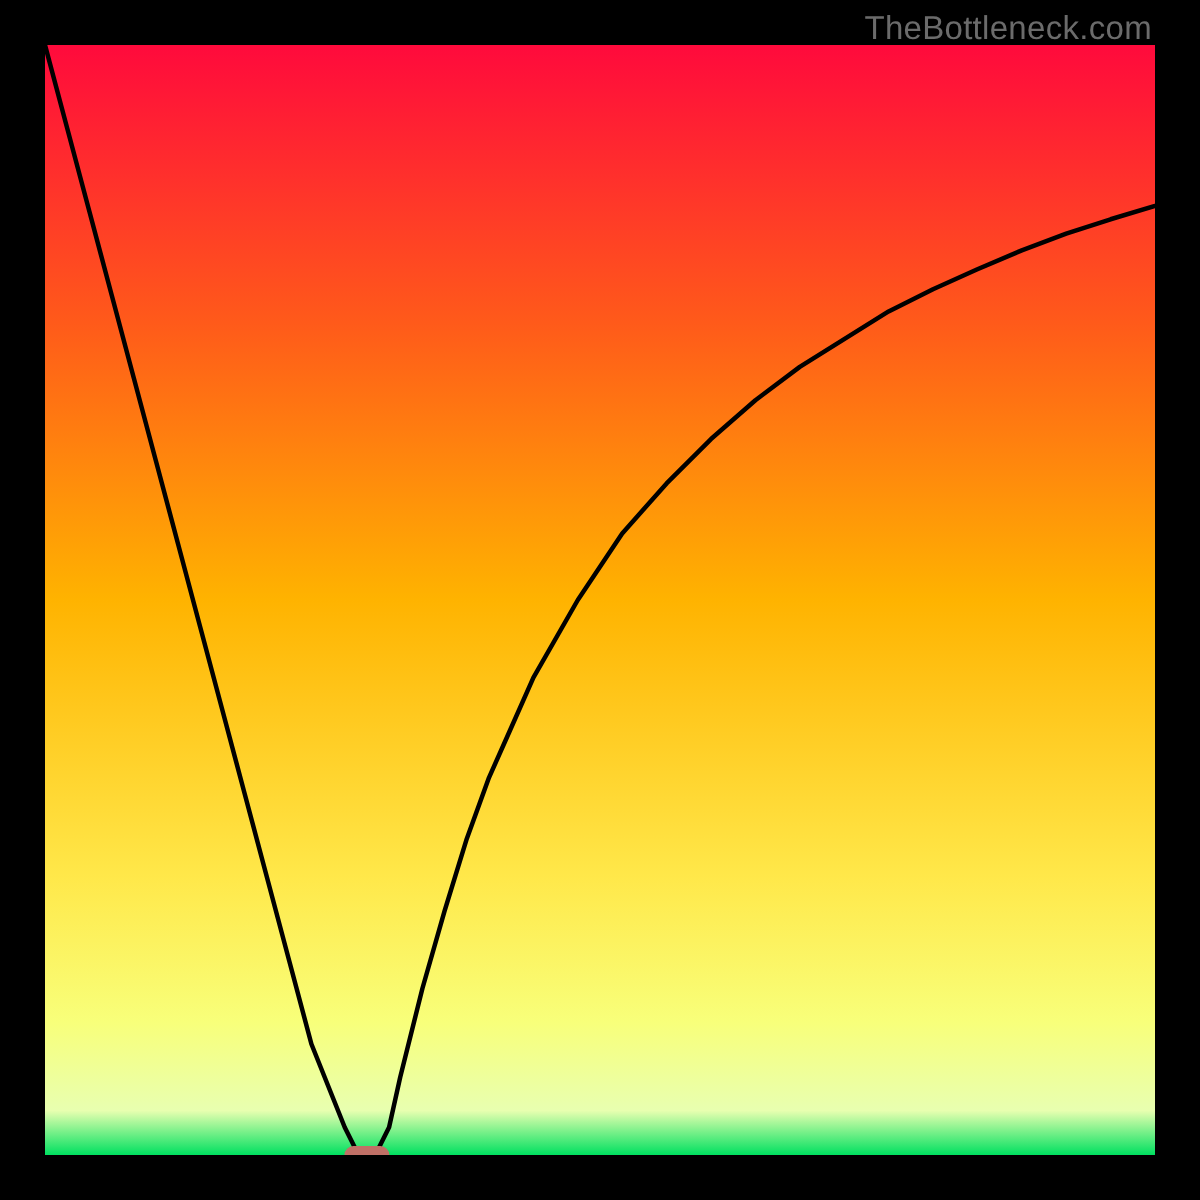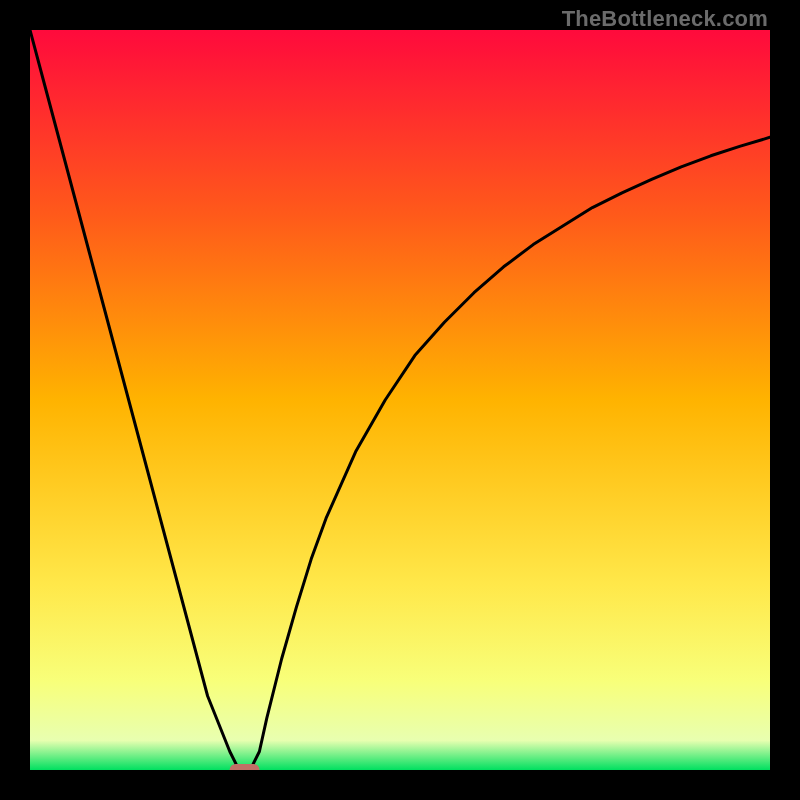--- a/index.html
+++ b/index.html
@@ -25,21 +25,21 @@
     top: 0;
     width: 740px;
     height: 740px;
   }
   .watermark {
     position: absolute;
     top: 6px;
     right: 32px;
     color: #6b6b6b;
     font-size: 22px;
-    font-weight: 700;
+    font-weight: 400;
     letter-spacing: 0.2px;
   }
   svg { display: block; }
 </style>
 </head>
 <body>
 
 <div class="watermark">TheBottleneck.com</div>
 
 <div class="frame">

